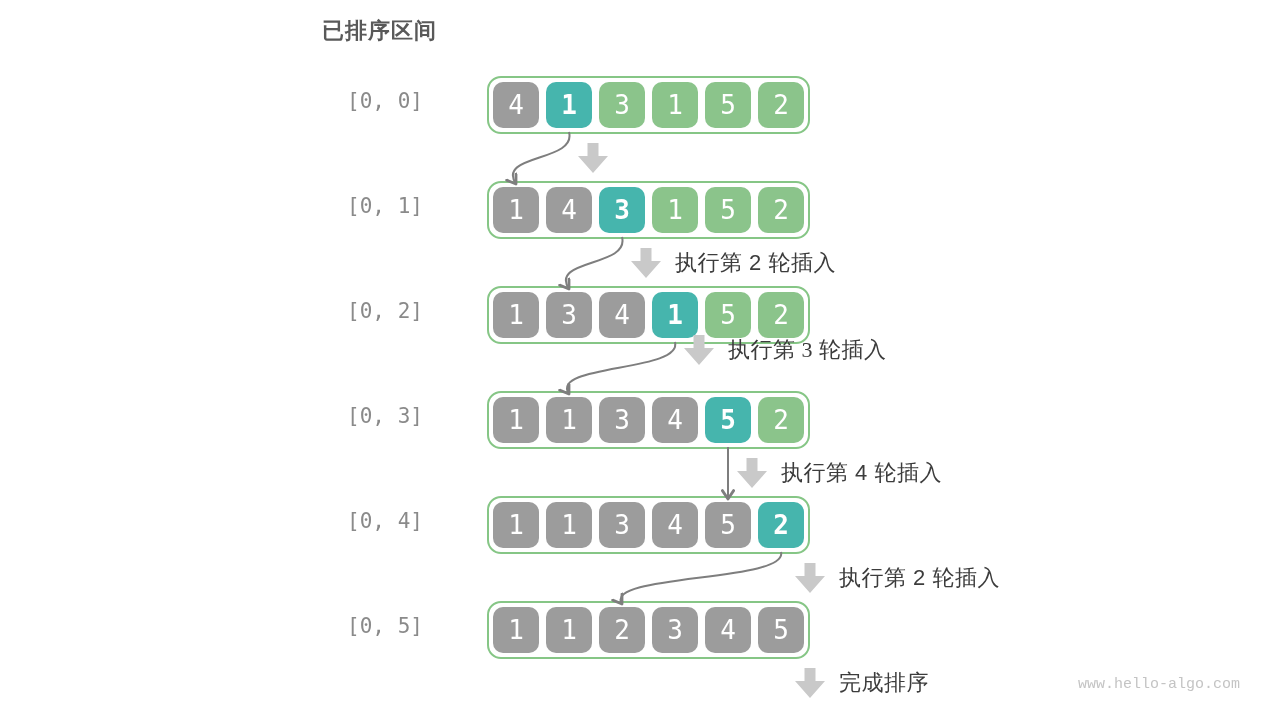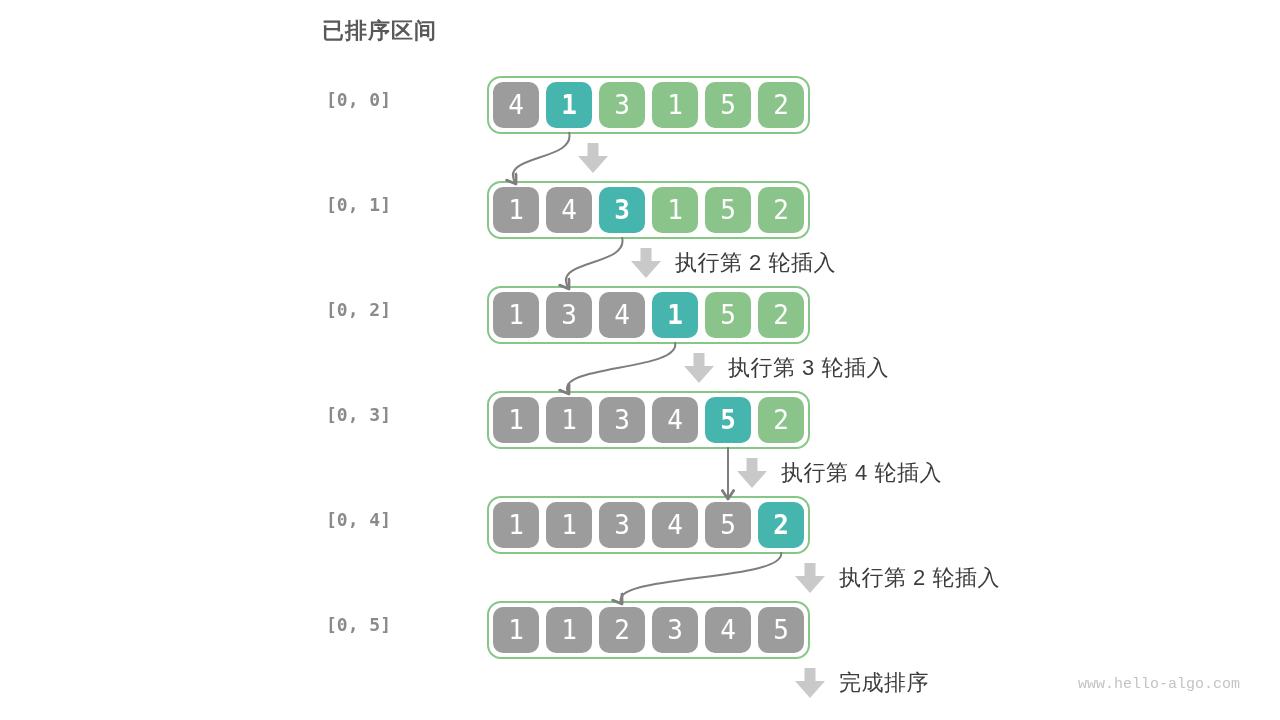--- a/index.html
+++ b/index.html
@@ -17,24 +17,24 @@
     top: 16px;
     font-size: 22px;
     font-weight: bold;
     color: var(--title-text);
     letter-spacing: 1px;
   }
   .row-label {
     position: absolute;
     left: 326px;
     width: 118px;
-    text-align: left;
+    text-align: center;
     font-family: "DejaVu Sans Mono", monospace;
-    font-weight: bold;
-    font-size: 18px;
+    font-weight: normal;
+    font-size: 21px;
     color: var(--label-text);
     white-space: pre;
   }
   .array-container {
     position: absolute;
     left: 487px;
     display: flex;
     gap: 7px;
     padding: 4px;
     background: #ffffff;
@@ -177,21 +177,21 @@
         <svg class="block-arrow" width="30" height="30" viewBox="0 0 30 30">
           <polygon points="9.5,0 20.5,0 20.5,13 30,13 15,30 0,13 9.5,13"></polygon>
         </svg>
       </div>
       <div class="annotation" style="left: 631px; top: 248px;">
         <svg class="block-arrow" width="30" height="30" viewBox="0 0 30 30">
           <polygon points="9.5,0 20.5,0 20.5,13 30,13 15,30 0,13 9.5,13"></polygon>
         </svg>
         <span class="step-text">执行第 2 轮插入</span>
       </div>
-      <div class="annotation" style="left: 684px; top: 353px;">
+      <div class="annotation" style="left: 684px; top: 335px; font-family: Liberation Serif, serif;">
         <svg class="block-arrow" width="30" height="30" viewBox="0 0 30 30">
           <polygon points="9.5,0 20.5,0 20.5,13 30,13 15,30 0,13 9.5,13"></polygon>
         </svg>
         <span class="step-text">执行第 3 轮插入</span>
       </div>
       <div class="annotation" style="left: 737px; top: 458px;">
         <svg class="block-arrow" width="30" height="30" viewBox="0 0 30 30">
           <polygon points="9.5,0 20.5,0 20.5,13 30,13 15,30 0,13 9.5,13"></polygon>
         </svg>
         <span class="step-text">执行第 4 轮插入</span>

